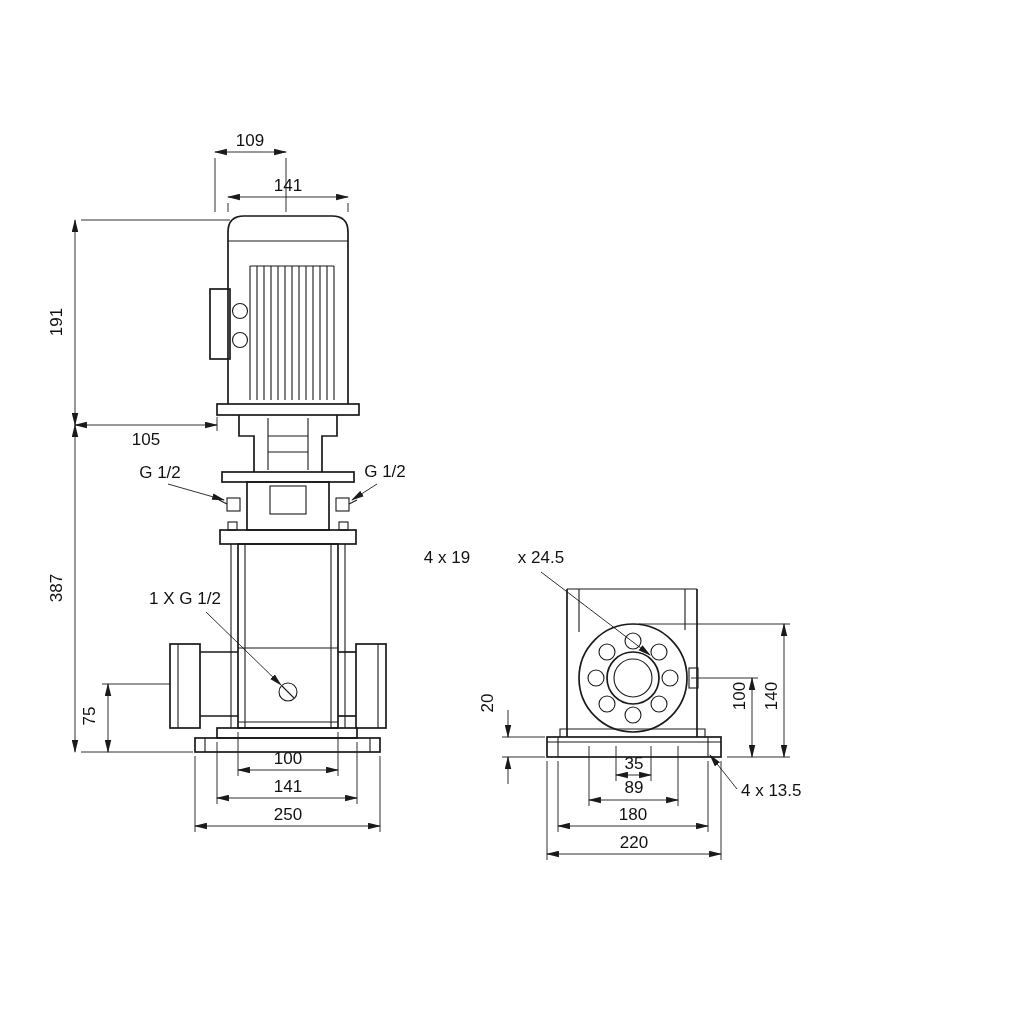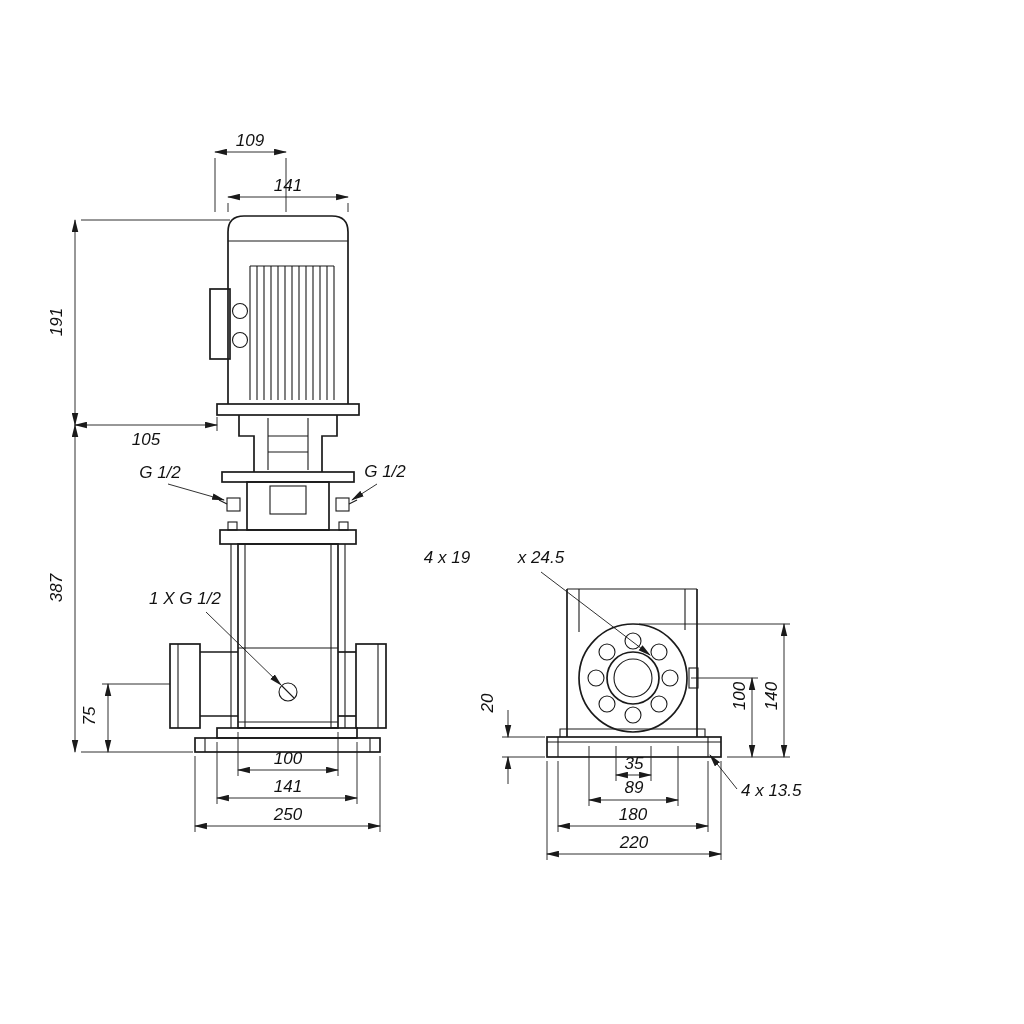--- a/index.html
+++ b/index.html
@@ -1,16 +1,16 @@
 <!DOCTYPE html>
 <html><head>
 <meta charset="utf-8">
 <style>
   html,body{margin:0;padding:0;background:#ffffff;}
-  .canvas{width:1024px;height:1024px;position:relative;background:#f0abfc;overflow:hidden;font-style:italic;}
+  .canvas{width:1024px;height:1024px;position:relative;background:#f0abfc;overflow:hidden;}
   svg{display:block;}
   text{font-family:"Liberation Sans", sans-serif;font-size:17px;fill:#111111;}
   .ol{fill:none;stroke:#1a1a1a;stroke-width:1.7;}
   .ol2{fill:none;stroke:#1a1a1a;stroke-width:1.1;}
   .thin{fill:none;stroke:#1a1a1a;stroke-width:0.9;}
   .dim{fill:none;stroke:#1a1a1a;stroke-width:0.9;marker-start:url(#arr);marker-end:url(#arr);}
   .lead{fill:none;stroke:#1a1a1a;stroke-width:0.9;marker-end:url(#arr);}
 </style>
 </head>
 <body>

